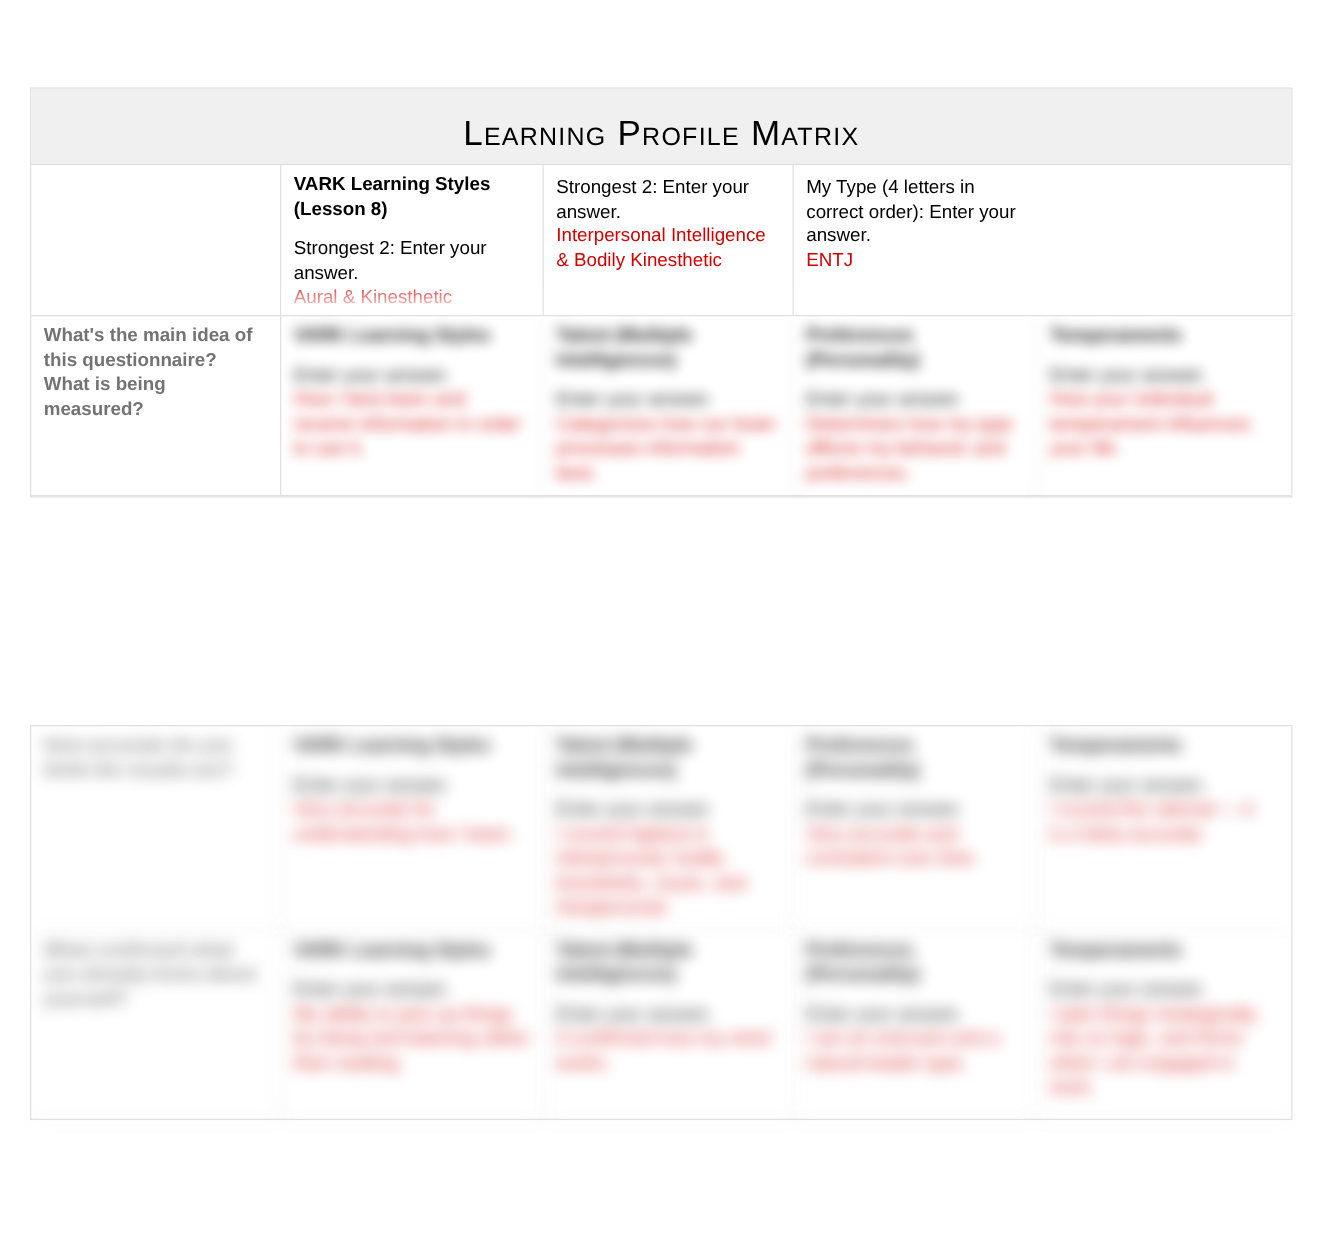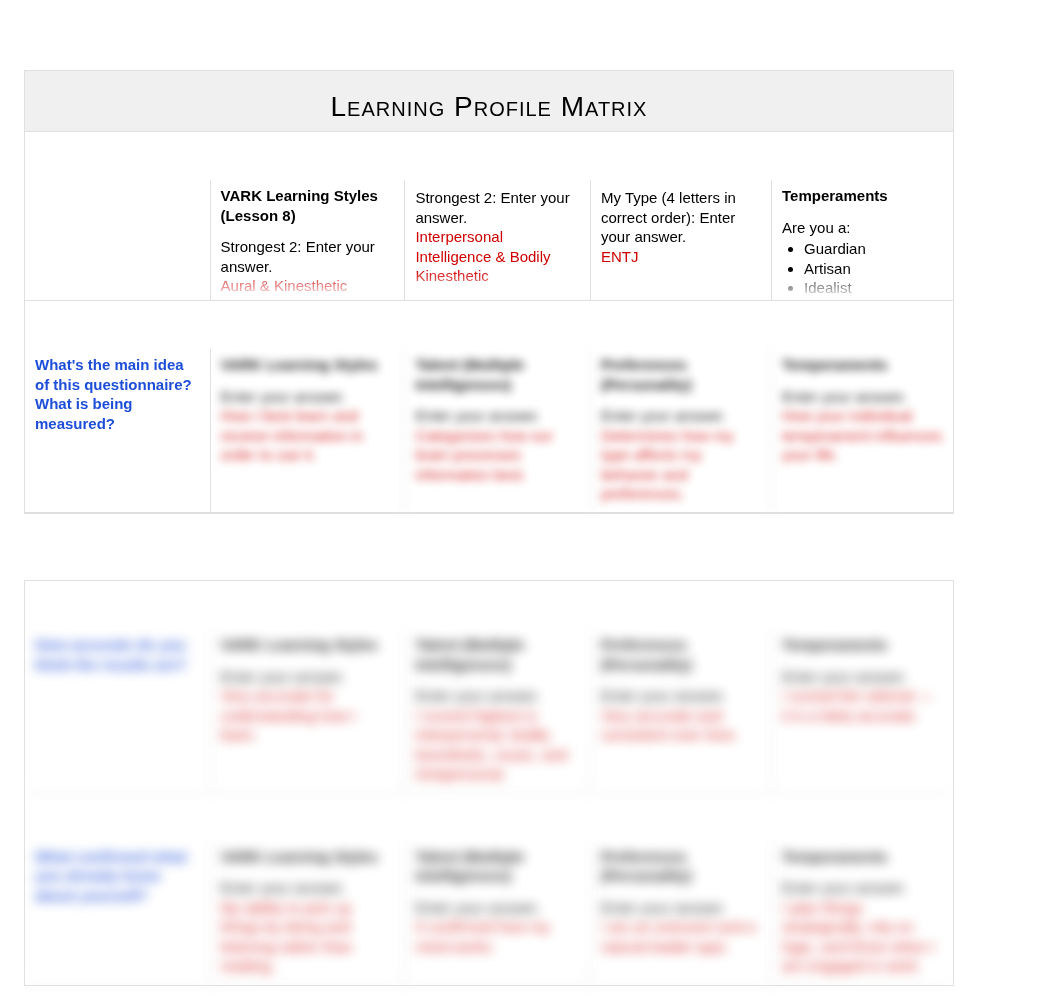--- a/index.html
+++ b/index.html
@@ -11,21 +11,21 @@
       font-family: Arial, Helvetica, sans-serif;
       background: #ffffff;
       width: 1062px;
       height: 1001px;
       position: relative;
     }
     .matrix-container {
       position: absolute;
       top: 70px;
       left: 24px;
-      width: 930px;
+      width: 1010px;
       border: 1px solid #e0e0e0;
     }
     .title-row {
       background: #f0f0f0;
       border-bottom: 1px solid #e0e0e0;
       padding: 20px 0 8px 0;
       text-align: center;
     }
     .matrix-title {
       font-variant: small-caps;
@@ -35,29 +35,28 @@
     }
     .grid-row {
       display: flex;
       border-bottom: 1px solid #e0e0e0;
     }
     .cell {
       padding: 6px 10px 8px 10px;
       font-size: 15px;
       line-height: 1.3;
       border-right: 1px solid #e0e0e0;
-      margin-top: 48px;
     }
     .cell:last-child {
       border-right: none;
     }
     .col-q {
       width: 200px;
       font-weight: bold;
-      color: #1d4ed8;
+      color: #737373;
     }
     .col-1 { width: 210px; }
     .col-2 { width: 200px; }
     .col-3 { width: 195px; }
     .col-4 { width: 195px; }
     .cell-header {
       font-weight: bold;
       color: #000;
       margin-bottom: 12px;
     }
@@ -133,33 +132,20 @@
     </div>
 
     <div class="cell col-3">
       <div class="cell-inner">
         <div class="cell-prompt">My Type (4 letters in correct order): Enter your answer.</div>
         <div class="answer">ENTJ</div>
       </div>
       <div class="fade-bottom"></div>
     </div>
 
-    <div class="cell col-4">
-      <div class="cell-inner">
-        <div class="cell-header">Temperaments</div>
-        <div class="cell-prompt" style="margin-bottom:2px;">Are you a:</div>
-        <ul class="bullet-list">
-          <li>Guardian</li>
-          <li>Artisan</li>
-          <li>Idealist</li>
-          <li>Rational</li>
-        </ul>
-      </div>
-      <div class="fade-bottom"></div>
-    </div>
   </div>
 
   <div class="grid-row" style="min-height:130px;">
     <div class="cell col-q">What's the main idea of this questionnaire? What is being measured?</div>
 
     <div class="cell col-1 semi-blurred">
       <div class="cell-header">VARK Learning Styles</div>
       <div class="cell-prompt">Enter your answer.</div>
       <div class="answer">How I best learn and receive information in order to use it.</div>
     </div>

